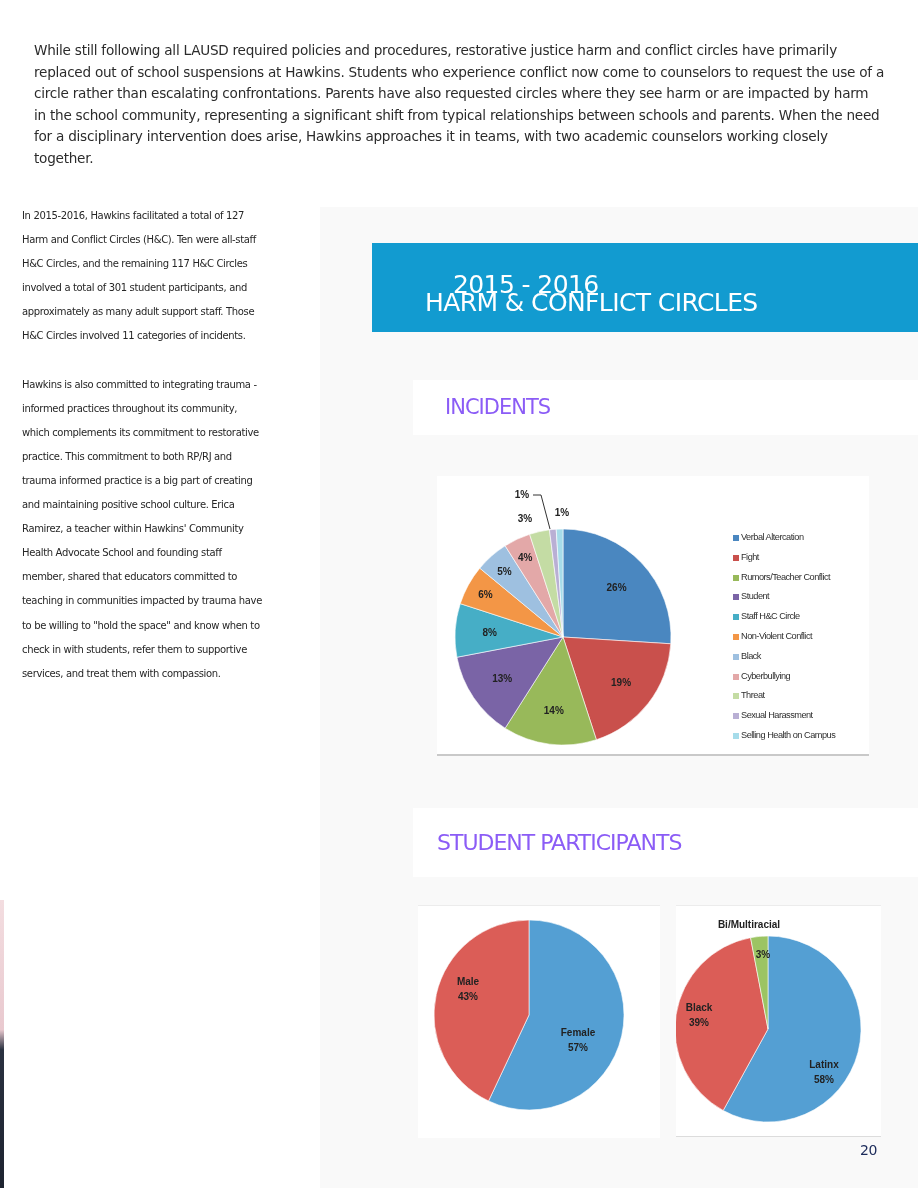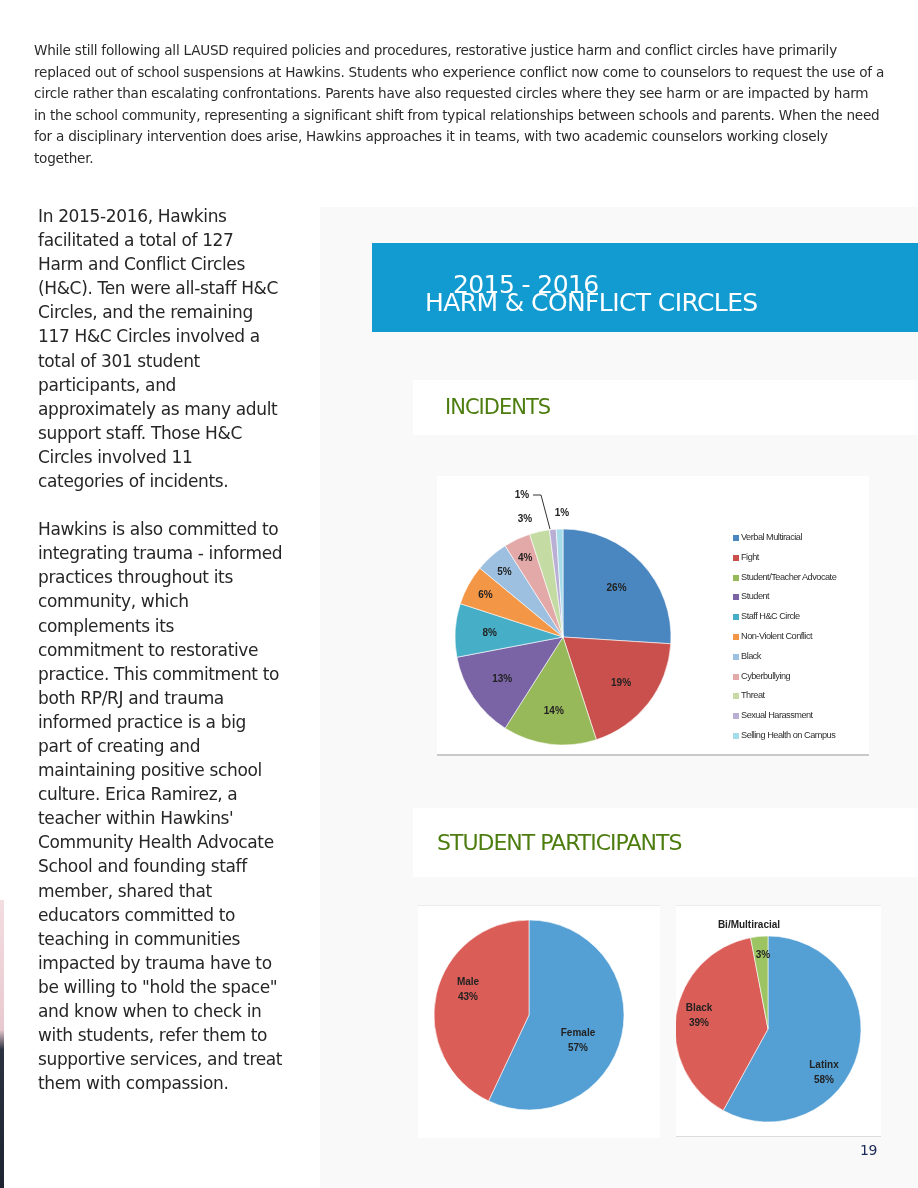--- a/index.html
+++ b/index.html
@@ -8,22 +8,22 @@
     background: #ffffff;
     font-family: "DejaVu Sans", sans-serif;
     color: #2a2a2a;
   }
   .intro {
     position: absolute; left: 34px; top: 40px; width: 850px;
     font-size: 13.6px; line-height: 21.6px; letter-spacing: -0.25px;
     color: #2b2b2b; margin: 0;
   }
   .left-col {
-    position: absolute; left: 38px; top: 204px; width: 245px;
-    font-size: 17px; line-height: 24.1px; letter-spacing: -0.35px;
+    position: absolute; left: 22px; top: 204px; width: 245px;
+    font-size: 10px; line-height: 24.1px; letter-spacing: -0.35px;
     color: #262626;
   }
   .left-col p { margin: 0 0 24px 0; }
   .edge-strip {
     position: absolute; left: 0; top: 900px; width: 4px; height: 288px;
     background: linear-gradient(#f3dde0 0%, #e9c9cf 45%, #2a3140 52%, #1d2330 100%);
   }
   .panel {
     position: absolute; left: 320px; top: 207px; width: 598px; height: 981px;
     background: #f9f9f9;
@@ -36,21 +36,21 @@
   .banner .line1, .banner .line2 {
     position: absolute; left: 53px; font-size: 25px; letter-spacing: -0.6px;
     font-family: "DejaVu Sans", sans-serif; font-weight: normal; line-height: 28px;
   }
   .banner .line1 { top: 28px; margin-left: 28px; }
   .banner .line2 { top: 46px; }
   .section-strip {
     position: absolute; background: #ffffff; width: 505px;
   }
   .section-strip .title {
-    position: absolute; color: #4d7c0f; letter-spacing: -1px;
+    position: absolute; color: #8b5cf6; letter-spacing: -1px;
     font-family: "DejaVu Sans", sans-serif;
   }
   .strip-incidents { left: 413px; top: 380px; height: 55px; }
   .strip-incidents .title { left: 32px; top: 15px; font-size: 21px; }
   .strip-students { left: 413px; top: 808px; height: 69px; text-align: right; }
   .strip-students .title { left: 24px; top: 22px; font-size: 22px; }
   .chart-box {
     position: absolute; background: #ffffff;
   }
   .incidents-box { left: 437px; top: 476px; width: 432px; height: 278px; border-bottom: 2px solid #c9c9c9; }
@@ -114,29 +114,29 @@
       <text x="88" y="46" font-size="10" text-anchor="middle" fill="#222" font-weight="bold">3%</text>
       <path d="M126,161 L112.4640107750551,53.8516122580364 A108,108 0 0 1 119.21862389083408,53.213113329746676 Z" fill="#b9afd4" stroke="#ffffff" stroke-width="0.6"></path>
       <text x="85" y="22" font-size="10" text-anchor="middle" fill="#222" font-weight="bold">1%</text>
       <path d="M126,161 L119.21862389083408,53.213113329746676 A108,108 0 0 1 125.99999999999989,53 Z" fill="#a6dcea" stroke="#ffffff" stroke-width="0.6"></path>
       <text x="125" y="40" font-size="10" text-anchor="middle" fill="#222" font-weight="bold">1%</text>
       <polyline points="96,19 104,19 113,53" fill="none" stroke="#333" stroke-width="1"></polyline>
     </svg>
   <div class="legend" id="incidents-legend">
       <div class="legend-item">
         <span class="legend-swatch" style="background: rgb(74, 135, 192);"></span>
-        <span>Verbal Multiracial</span>
+        <span>Verbal Altercation</span>
       </div>
       <div class="legend-item">
         <span class="legend-swatch" style="background: rgb(201, 80, 76);"></span>
         <span>Fight</span>
       </div>
       <div class="legend-item">
         <span class="legend-swatch" style="background: rgb(152, 185, 90);"></span>
-        <span>Student/Teacher Advocate</span>
+        <span>Rumors/Teacher Conflict</span>
       </div>
       <div class="legend-item">
         <span class="legend-swatch" style="background: rgb(122, 100, 166);"></span>
         <span>Student</span>
       </div>
       <div class="legend-item">
         <span class="legend-swatch" style="background: rgb(70, 174, 198);"></span>
         <span>Staff H&amp;C Circle</span>
       </div>
       <div class="legend-item">
@@ -188,13 +188,13 @@
       <text x="148" y="177" font-size="10" text-anchor="middle" fill="#222" font-weight="bold">58%</text>
       <path d="M92,123 L47.1969083085405,204.4965212440793 A93,93 0 0 1 74.57353774352754,31.647285682231967 Z" fill="#db5d57" stroke="#ffffff" stroke-width="0.6"></path>
       <text x="23" y="105" font-size="10" text-anchor="middle" fill="#222" font-weight="bold">Black</text>
       <text x="23" y="120" font-size="10" text-anchor="middle" fill="#222" font-weight="bold">39%</text>
       <path d="M92,123 L74.57353774352754,31.647285682231967 A93,93 0 0 1 91.9999999999999,30 Z" fill="#9cc463" stroke="#ffffff" stroke-width="0.6"></path>
       <text x="73" y="22" font-size="10" text-anchor="middle" fill="#222" font-weight="bold">Bi/Multiracial</text>
       <text x="87" y="52" font-size="10" text-anchor="middle" fill="#222" font-weight="bold">3%</text>
     </svg>
 </div>
 
-<div class="page-number">19</div>
+<div class="page-number">20</div>
 
 </body></html>

